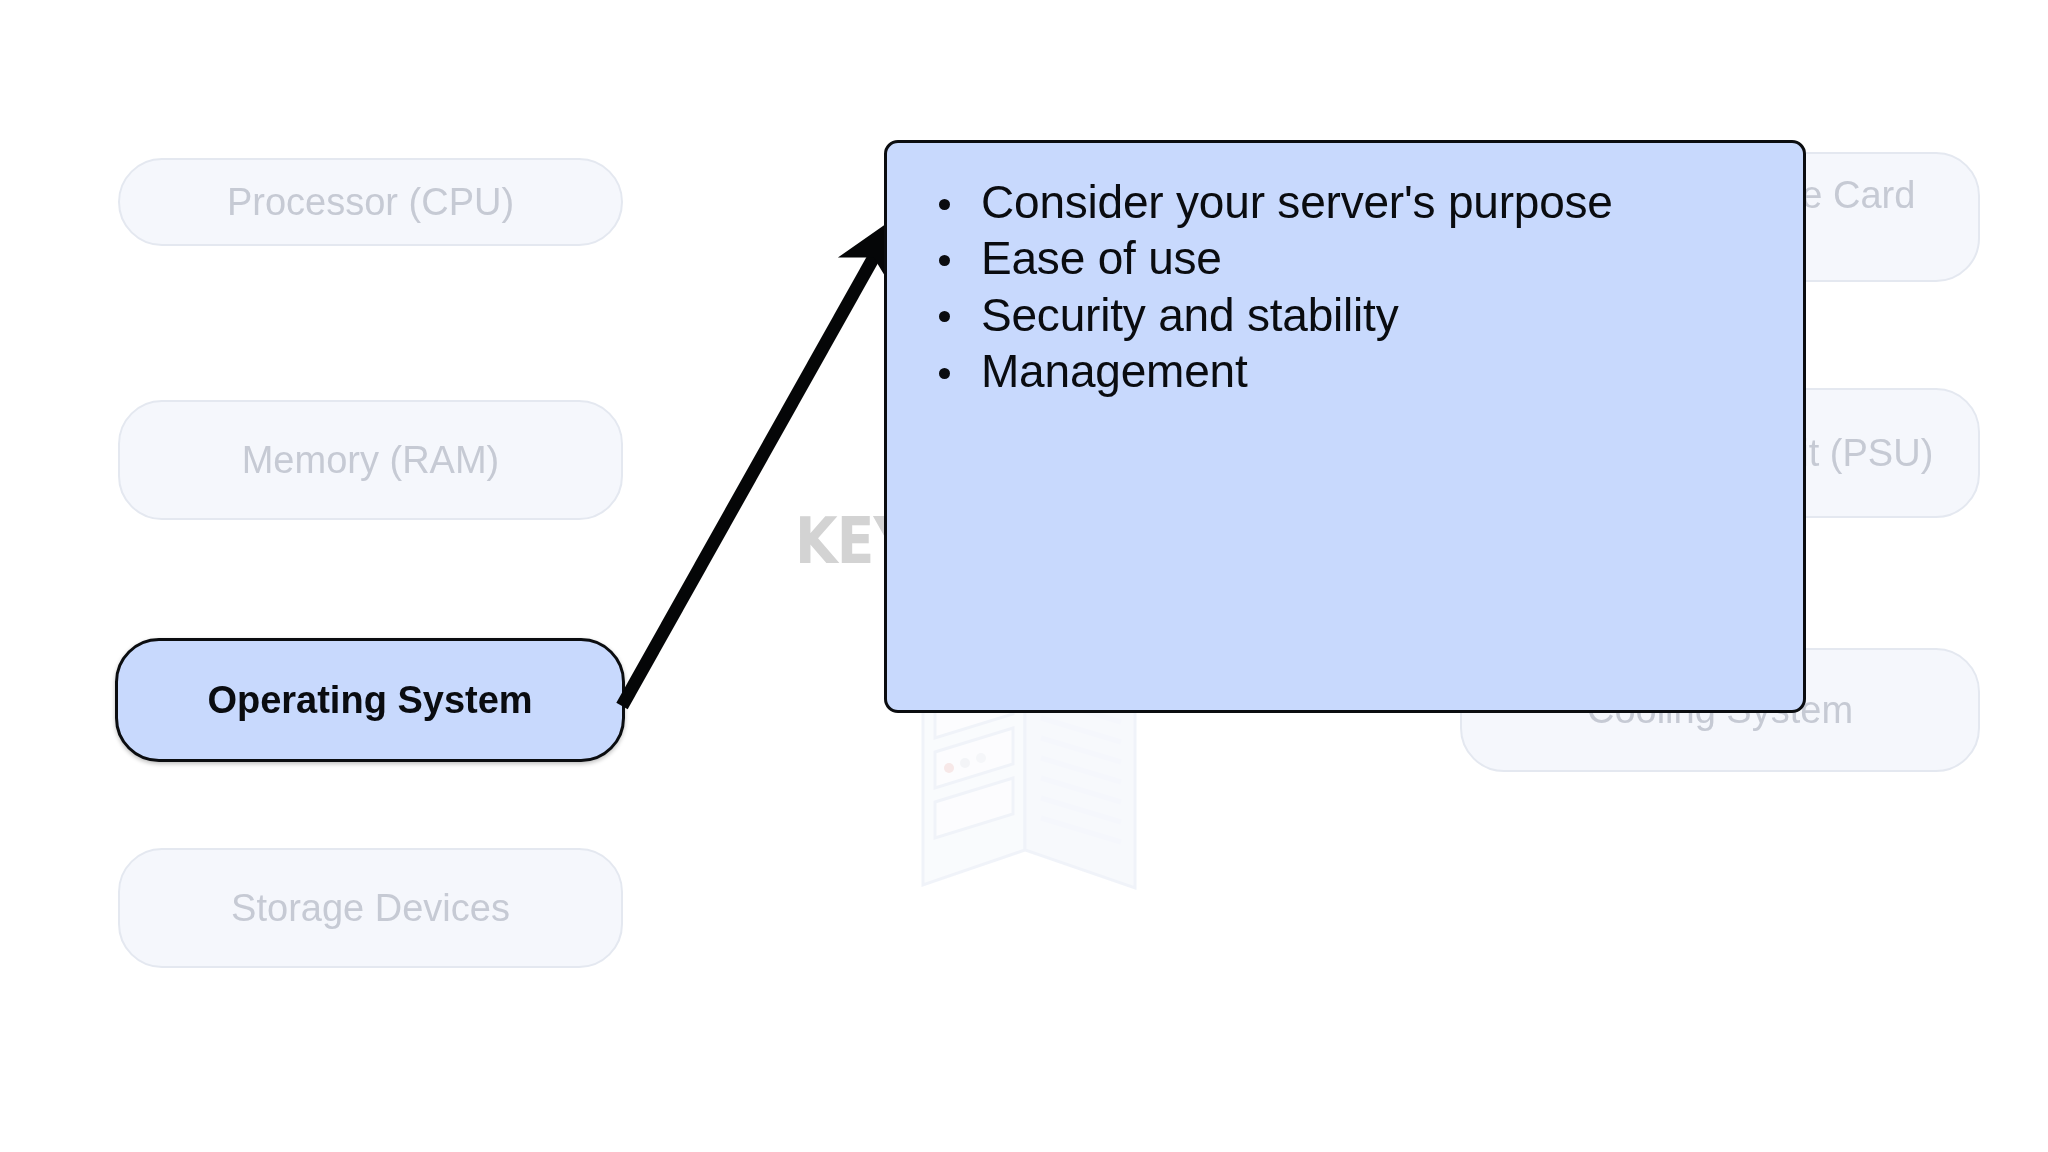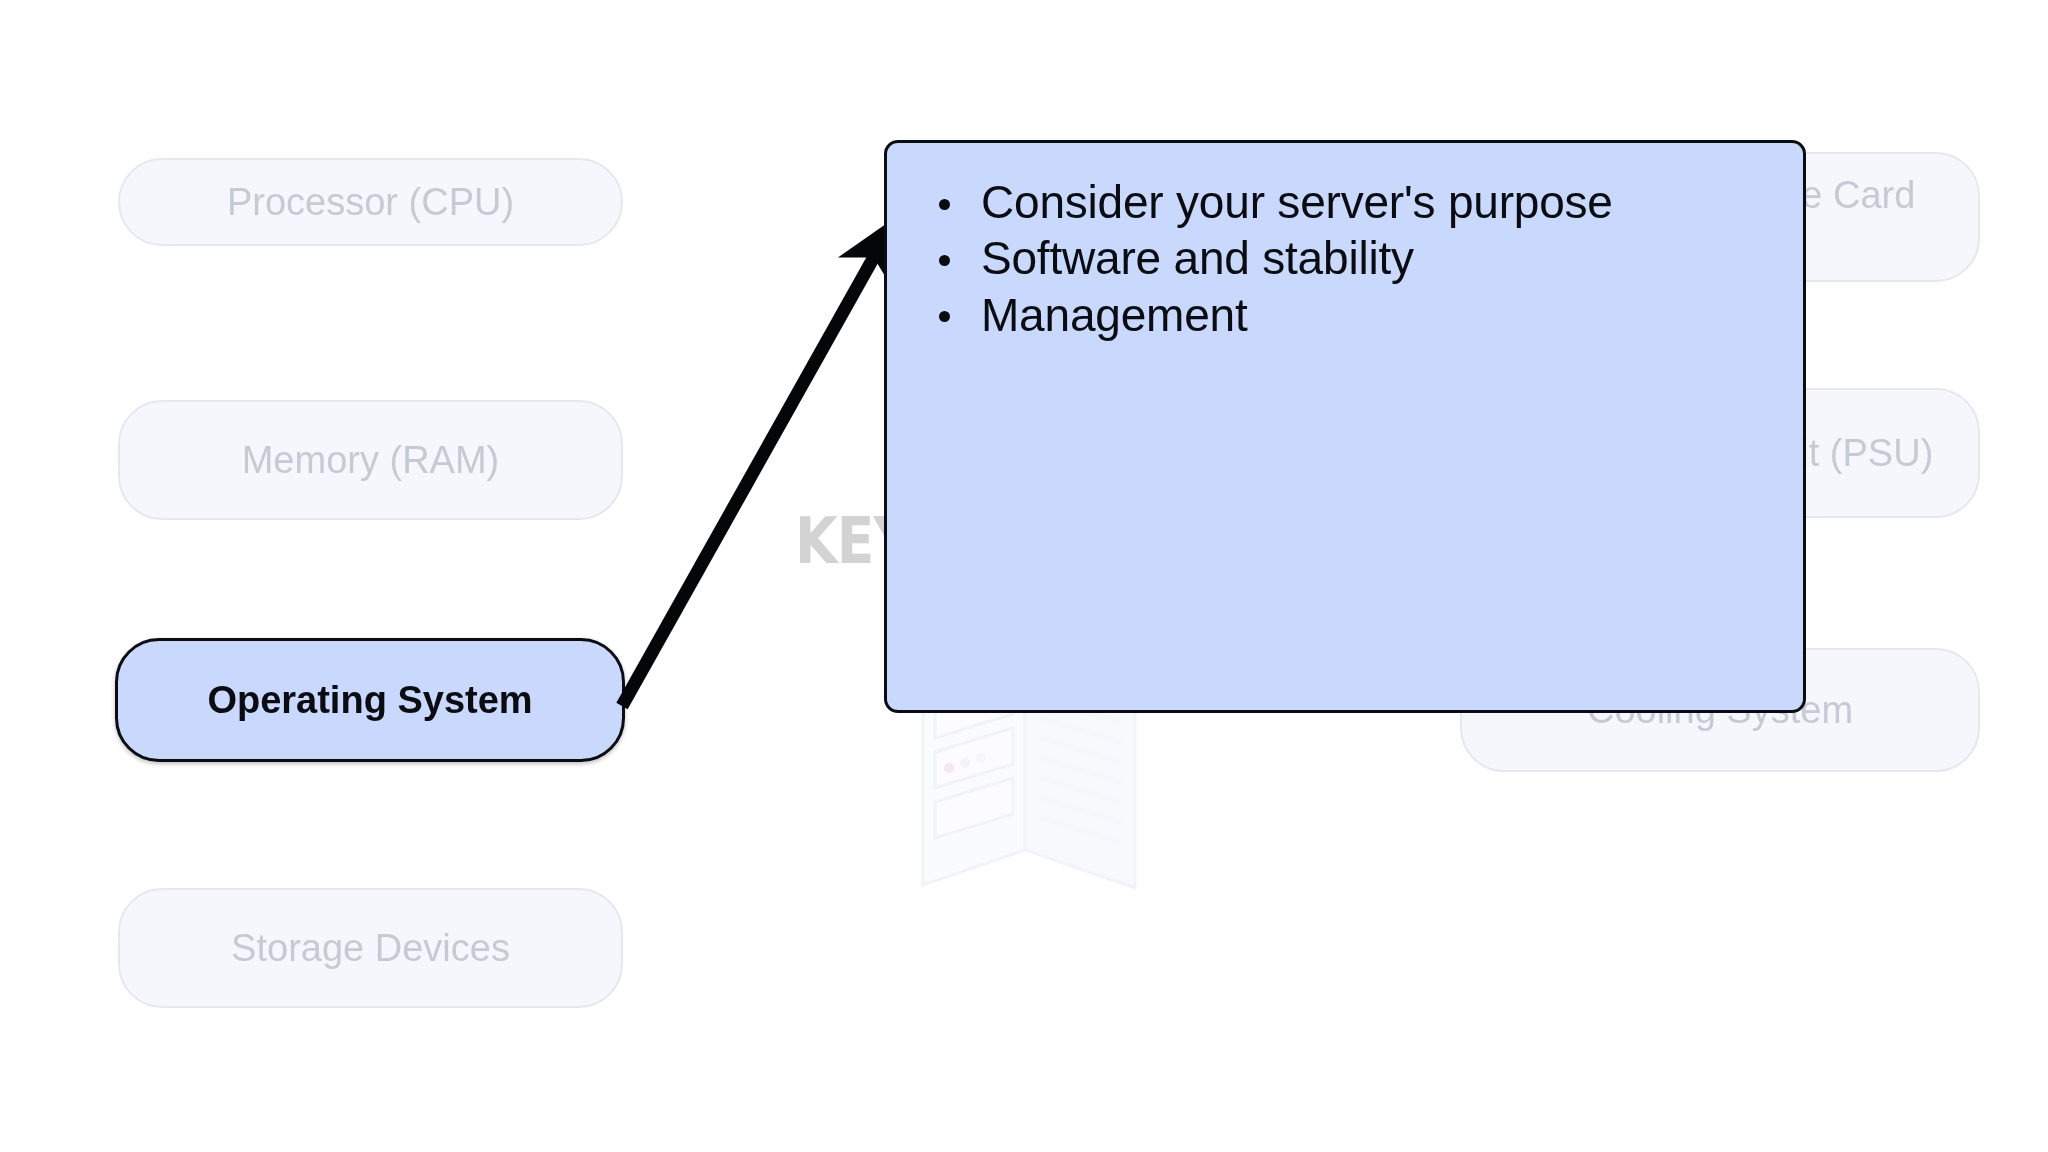--- a/index.html
+++ b/index.html
@@ -74,21 +74,21 @@
     font-size: 38px;
     font-weight: 700;
     z-index: 6;
     box-shadow: 0 2px 4px rgba(0,0,0,0.25);
   }
 
   
   #pill-cpu      { left: 118px; top: 158px;  width: 505px; height: 88px; }
   #pill-ram      { left: 118px; top: 400px;  width: 505px; height: 120px; }
   #pill-os       { left: 115px; top: 638px;  width: 510px; height: 124px; }
-  #pill-storage  { left: 118px; top: 848px;  width: 505px; height: 120px; margin-top: 40px; }
+  #pill-storage  { left: 118px; top: 848px;  width: 505px; height: 120px; }
 
   
   #pill-nic      { left: 1460px; top: 152px; width: 520px; height: 130px; }
   #pill-psu      { left: 1460px; top: 388px; width: 520px; height: 130px; }
   #pill-cooling  { left: 1460px; top: 648px; width: 520px; height: 124px; }
   #pill-sms      { left: 1460px; top: 842px; width: 520px; height: 130px; }
 
   
   #arrow-svg {
     position: absolute;
@@ -207,21 +207,25 @@
   </svg>
 
   <div id="callout">
     <ul>
       <li>
         <span class="dot"></span>
         <span>Consider your server's purpose</span>
       </li>
       <li>
         <span class="dot"></span>
-        <span>Software and stability</span>
+        <span>Ease of use</span>
+      </li>
+      <li>
+        <span class="dot"></span>
+        <span>Security and stability</span>
       </li>
       <li>
         <span class="dot"></span>
         <span>Management</span>
       </li>
     </ul>
   </div>
 
 </div>
 

